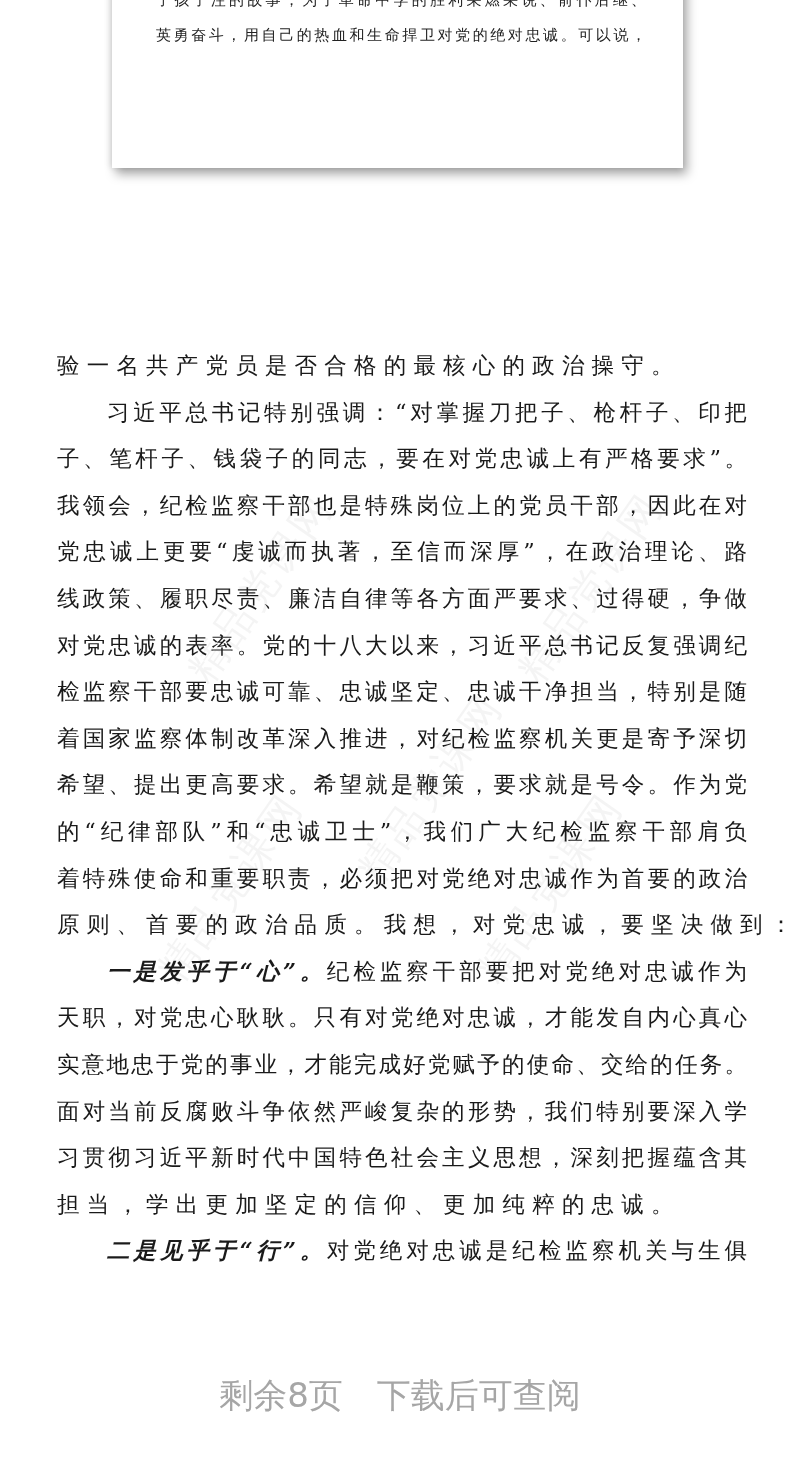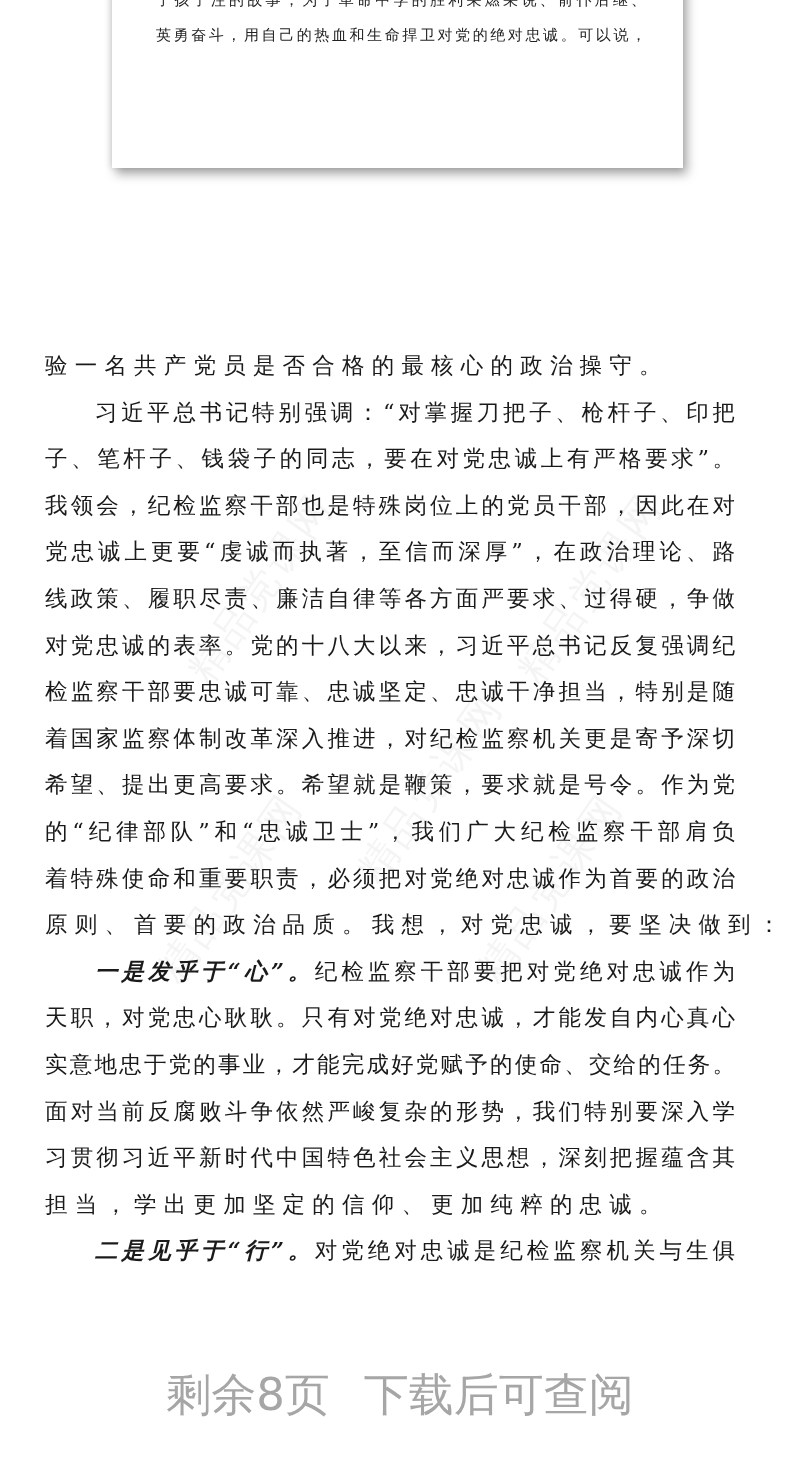--- a/index.html
+++ b/index.html
@@ -37,21 +37,21 @@
     text-align-last: justify;
     color: #222;
   }
   .preview-line.l0 { top: 10px; clip-path: inset(6px 0 0 0); }
   .preview-line.l1 { top: 45px; }
   .preview-line.l2 { top: 74px; }
 
   
   .doc {
     position: absolute;
-    left: 45px;
+    left: 57px;
     top: 342px;
     width: 690px;
   }
   .line {
     height: 46.6px;
     line-height: 46.6px;
     font-size: 22.5px;
     white-space: nowrap;
     text-align: justify;
     text-align-last: justify;
@@ -82,21 +82,21 @@
   }
 
   
   .footer-prompt {
     position: absolute;
     left: 0;
     top: 1372px;
     width: 800px;
     text-align: center;
     font-family: "DejaVu Sans", "Liberation Sans", sans-serif;
-    font-size: 45px;
+    font-size: 34px;
     color: #a6a6a6;
     line-height: 46px;
   }
   .footer-prompt span { display: inline-block; }
   .footer-prompt .gap { width: 34px; }
 </style>
 </head>
 <body>
 
 <div class="preview-card">

